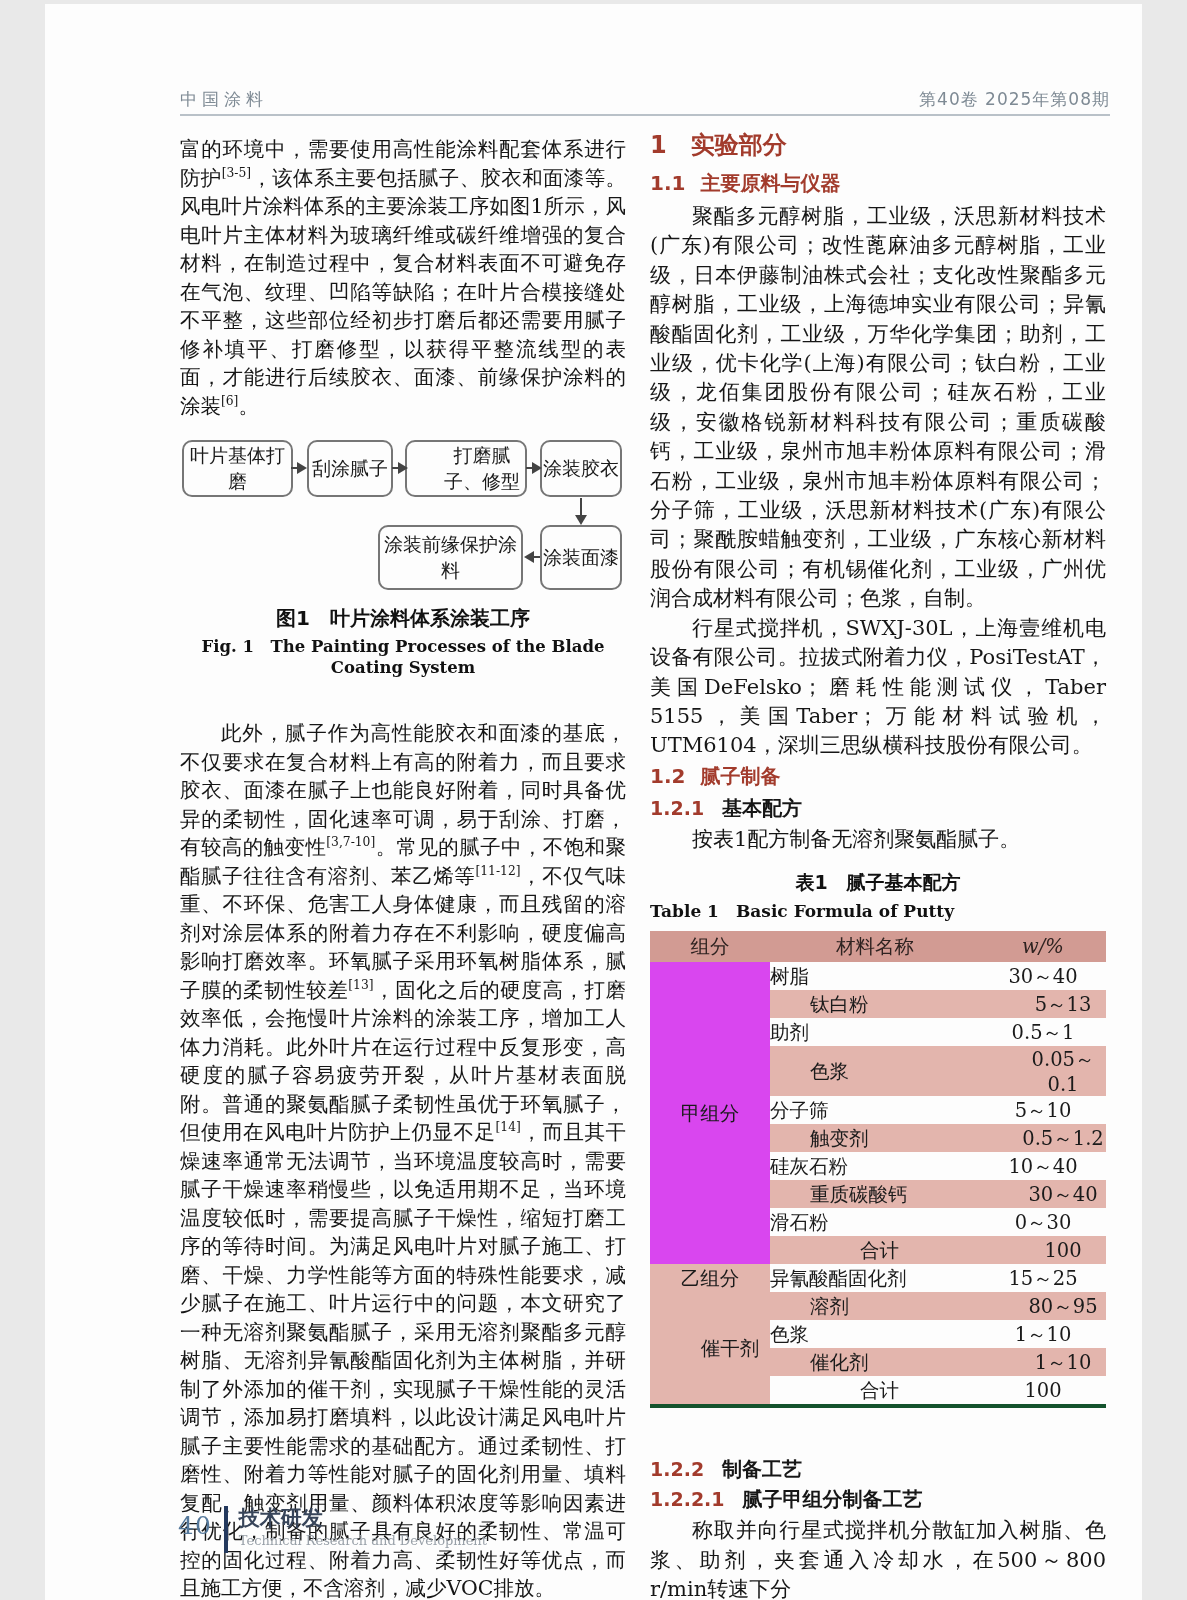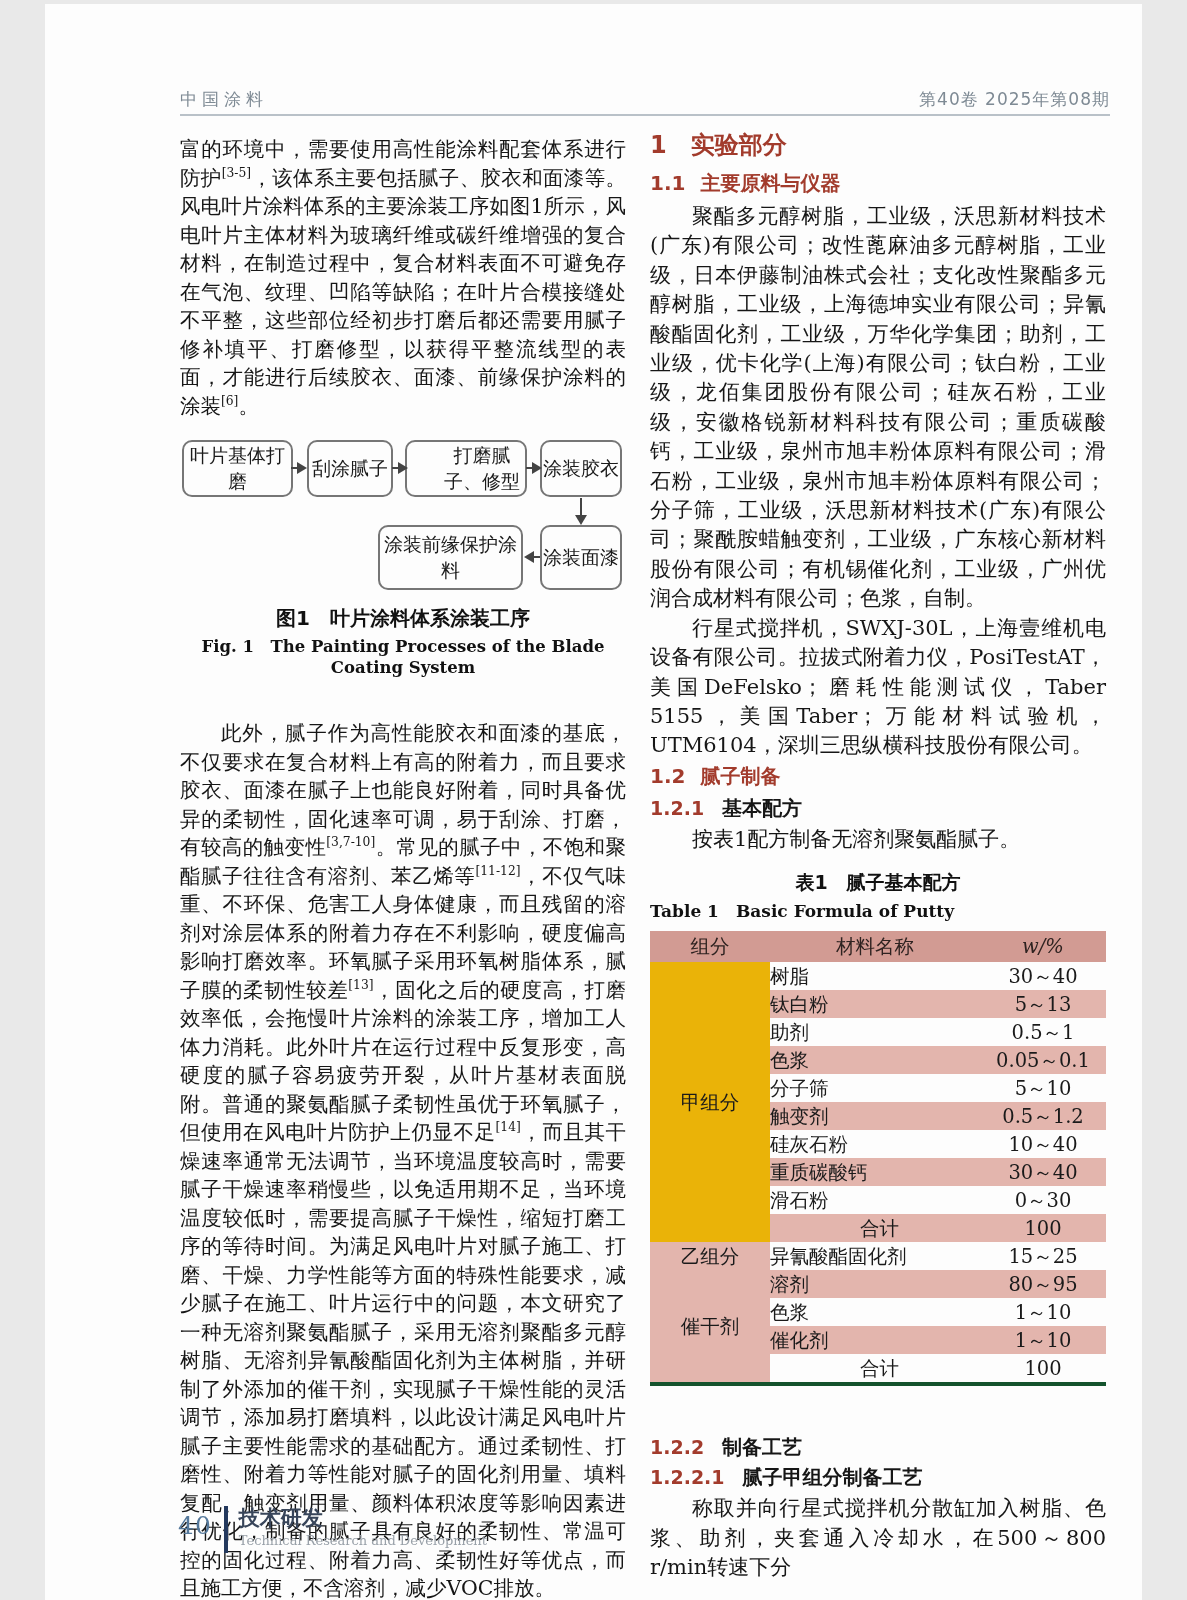--- a/index.html
+++ b/index.html
@@ -75,22 +75,22 @@
     font-size:19.5px;border-bottom:4px solid #14532d;
   }
   table.formula col.c1{width:120px;}
   table.formula col.c2{width:210px;}
   table.formula col.c3{width:126px;}
   table.formula th{
     background:#d29b93;font-weight:normal;color:#2e2220;height:31px;padding:0;
   }
   table.formula th.wcol{font-style:italic;}
   table.formula td{height:28px;padding:0;color:#1a1a1a;}
-  tr.stripe td{background:#e3b5ad;}
-  td.comp{background:#eab308;text-align:center;}
+  tr.stripe td{background:#e3b5ad;padding-left:40px;}
+  td.comp{background:#d946ef;text-align:center;}
   td.comp.comp-pink{background:#e3b5ad;}
   td.mat{text-align:left;padding-left:23px;}
   td.mat.total{text-align:center;padding-left:9px;}
   td.val{text-align:center;}
   
   .footer{position:absolute;left:133px;top:1502px;display:flex;align-items:flex-start;}
   .page-num{font-size:25px;color:#54789b;margin-top:5px;letter-spacing:1px;}
   .foot-bar{width:4px;height:47px;background:#24395e;margin:0 11px 0 12px;}
   .foot-cn{font-family:"DejaVu Sans","Liberation Sans",sans-serif;font-weight:bold;font-size:21px;color:#38455a;line-height:24px;}
   .foot-en{font-size:13px;color:#98a0a8;line-height:17px;margin-top:2px;}

